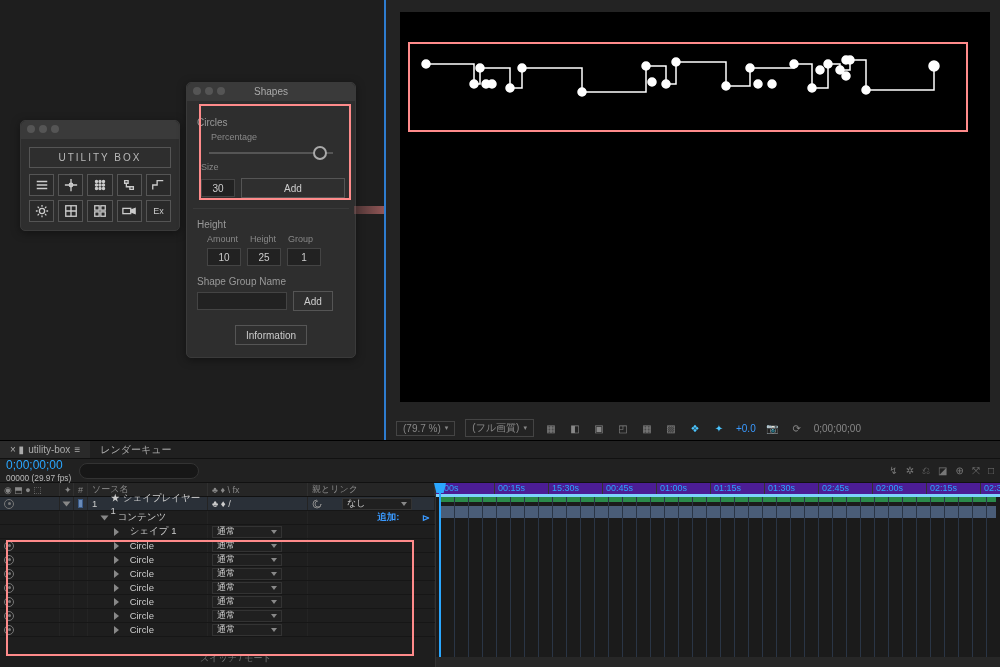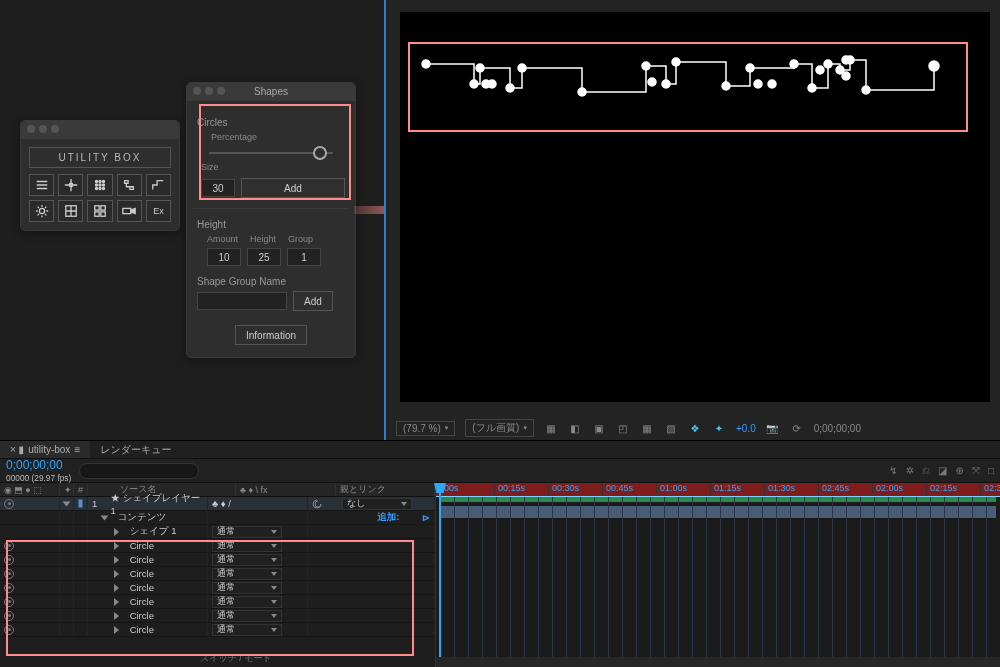--- a/index.html
+++ b/index.html
@@ -104,42 +104,42 @@
 .tl-header-icons { margin-left:auto; display:flex; gap:8px; color:#777; }
 .tl-header-icons span { cursor:pointer; }
 
 .tl-body { display:flex; height:184px; }
 .layer-panel { width:436px; background:#1e1e1e; border-right:1px solid #333; position:relative;}
 .layer-cols {
   height:14px; background:#262626; border-bottom:1px solid #111;
   display:flex; align-items:center; font-size:9px; color:#888;
 }
 .lc { border-right:1px solid #303030; height:100%; display:flex; align-items:center; padding:0 4px; }
-.lc.c1{width:60px;} .lc.c2{width:14px;} .lc.c3{width:14px;} .lc.c4{width:120px;margin-left:28px;}
+.lc.c1{width:60px;} .lc.c2{width:14px;} .lc.c3{width:14px;} .lc.c4{width:120px;}
 .lc.c5{width:100px;} .lc.c6{flex:1}
 .layer-row {
   height:14px; display:flex; align-items:center; font-size:9.5px; color:#ccc;
   border-bottom:1px solid #161616;
 }
 .cell{height:100%; display:flex; align-items:center; padding:0 4px; border-right:1px solid #242424;}
 .cell.c1{width:60px; gap:3px;} .cell.c2{width:14px; justify-content:center;} .cell.c3{width:14px;justify-content:center;}
 .cell.c4{width:120px; gap:4px;} .cell.c5{width:100px;} .cell.c6{flex:1; gap:20px;}
 .eye { width:10px;height:10px;border:1px solid #777;border-radius:50%; position:relative;}
 .eye:after{ content:""; position:absolute; width:3px;height:3px;background:#777;border-radius:50%; left:2.5px; top:2.5px;}
 .twirl { width:0;height:0;border-style:solid;border-width:4px 0 4px 5px;border-color:transparent transparent transparent #888; }
 .twirl.down{ transform:rotate(90deg);}
 .sq { width:9px;height:9px;background:#6a8bb8;border:1px solid #3a5a88;}
 .mode-dd { min-width:70px; height:12px; background:#202020; border:1px solid #333; font-size:9px; padding:0 4px; display:flex; align-items:center; justify-content:space-between; }
 .mode-dd:after { content:""; width:0;height:0;border-style:solid;border-width:4px 3px 0;border-color:#888 transparent transparent; }
 .spiral { width:10px; height:10px; }
 .spiral svg { width:100%;height:100%; stroke:#888; fill:none; }
 .hl-list { left:6px; top:540px; width:408px; height:116px; }
 
 .track-panel { flex:1; position:relative; background:#1b1b1b; }
-.ruler { height:14px; background:#7f1d1d; border-bottom:1px solid #7dd3fc; position:relative; font-size:9px; color:#2aa7ff; display:flex;text-decoration:underline; }
+.ruler { height:14px; background:#4c1d95; border-bottom:3px solid #7dd3fc; position:relative; font-size:9px; color:#2aa7ff; display:flex;text-decoration:underline; }
 .ruler .tick { position:absolute; top:0; height:100%; border-left:1px solid #333; padding-left:3px; }
 .bar1 { position:absolute; left:4px; top:14px; right:4px; height:5px; background:#2a8a4a; }
 .bar2 { position:absolute; left:4px; top:23px; right:4px; height:12px; background:#4a5d78; }
 .playhead { position:absolute; left:3px; top:0; bottom:0; width:2px; background:#2aa7ff; }
 .playhead:before {
   content:""; position:absolute; left:-5px; top:0; width:12px; height:10px;
   background:#2aa7ff; clip-path: polygon(0 0,100% 0,80% 100%,20% 100%);
 }
 .frame-tick { position:absolute; top:14px; bottom:0; width:1px; background:#2a3545;}
 .bottom-bar { position:absolute; left:0; right:0; bottom:0; height:10px; background:#272727;}
@@ -530,21 +530,21 @@
           </div>
         </div>
 
       <div class="switch-label">スイッチ / モード</div>
     </div>
 
     <div class="track-panel">
       <div class="ruler">
           <div class="tick" style="left: 4px;">00s</div>
           <div class="tick" style="left: 58px;">00:15s</div>
-          <div class="tick" style="left: 112px;">00:30s</div>
+          <div class="tick" style="left: 112px;">15:30s</div>
           <div class="tick" style="left: 166px;">00:45s</div>
           <div class="tick" style="left: 220px;">01:00s</div>
           <div class="tick" style="left: 274px;">01:15s</div>
           <div class="tick" style="left: 328px;">01:30s</div>
           <div class="tick" style="left: 382px;">02:45s</div>
           <div class="tick" style="left: 436px;">02:00s</div>
           <div class="tick" style="left: 490px;">02:15s</div>
           <div class="tick" style="left: 544px;">02:3</div>
         </div>
       <div class="bar1"></div>

